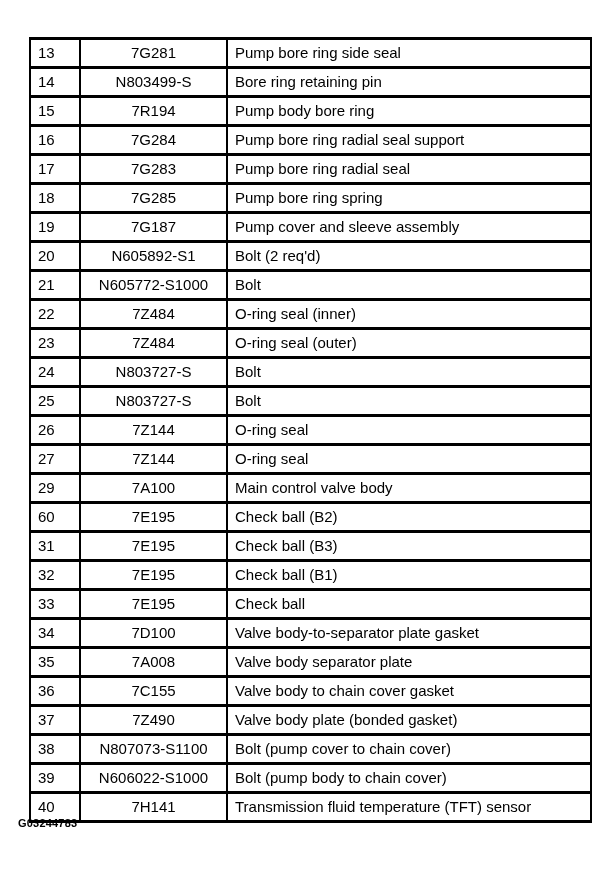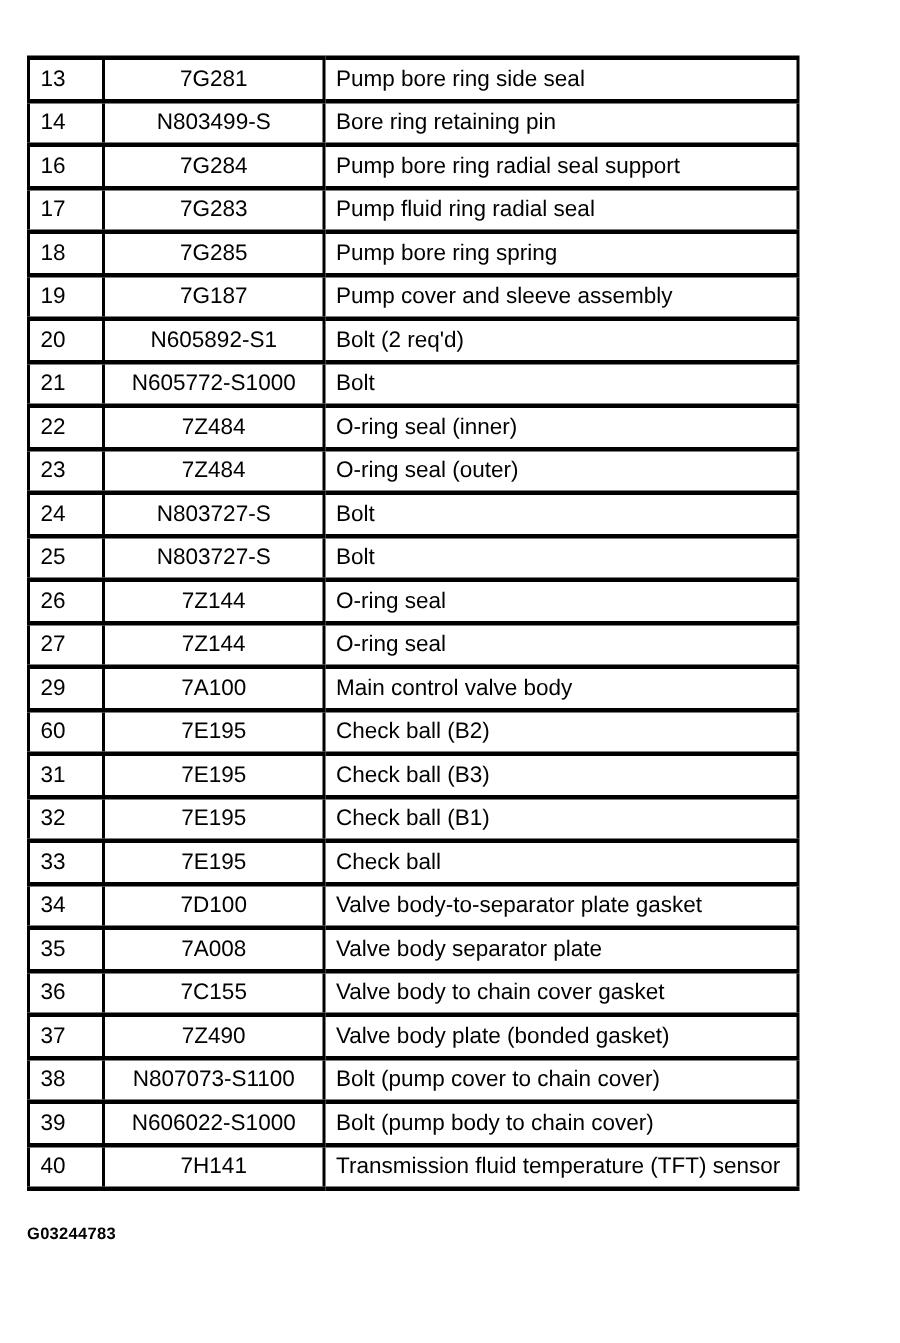--- a/index.html
+++ b/index.html
@@ -10,23 +10,23 @@
   }
   .page {
     position: relative;
     width: 600px;
     height: 895px;
     background: #ffffff;
     overflow: hidden;
   }
   .parts-table-wrap {
     position: absolute;
-    left: 18px;
+    left: 29px;
     top: 37px;
-    width: 515px;
+    width: 563px;
   }
   table.parts-table {
     border-collapse: collapse;
     width: 100%;
     table-layout: fixed;
   }
   table.parts-table td {
     border-left: 2px solid #000000;
     border-right: 2px solid #000000;
     border-top: 3px solid #000000;
@@ -65,28 +65,33 @@
             <td class="col-item">13</td>
             <td class="col-part">7G281</td>
             <td class="col-desc">Pump bore ring side seal</td>
           </tr>
           <tr>
             <td class="col-item">14</td>
             <td class="col-part">N803499-S</td>
             <td class="col-desc">Bore ring retaining pin</td>
           </tr>
           <tr>
+            <td class="col-item">15</td>
+            <td class="col-part">7R194</td>
+            <td class="col-desc">Pump body bore ring</td>
+          </tr>
+          <tr>
             <td class="col-item">16</td>
             <td class="col-part">7G284</td>
             <td class="col-desc">Pump bore ring radial seal support</td>
           </tr>
           <tr>
             <td class="col-item">17</td>
             <td class="col-part">7G283</td>
-            <td class="col-desc">Pump fluid ring radial seal</td>
+            <td class="col-desc">Pump bore ring radial seal</td>
           </tr>
           <tr>
             <td class="col-item">18</td>
             <td class="col-part">7G285</td>
             <td class="col-desc">Pump bore ring spring</td>
           </tr>
           <tr>
             <td class="col-item">19</td>
             <td class="col-part">7G187</td>
             <td class="col-desc">Pump cover and sleeve assembly</td>

